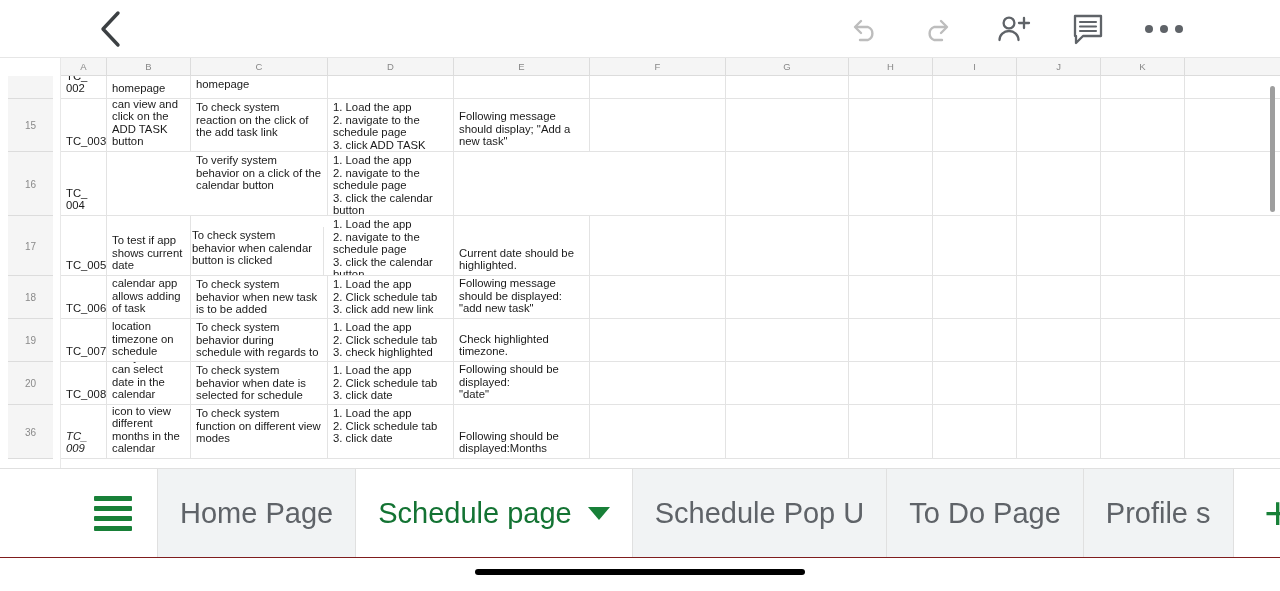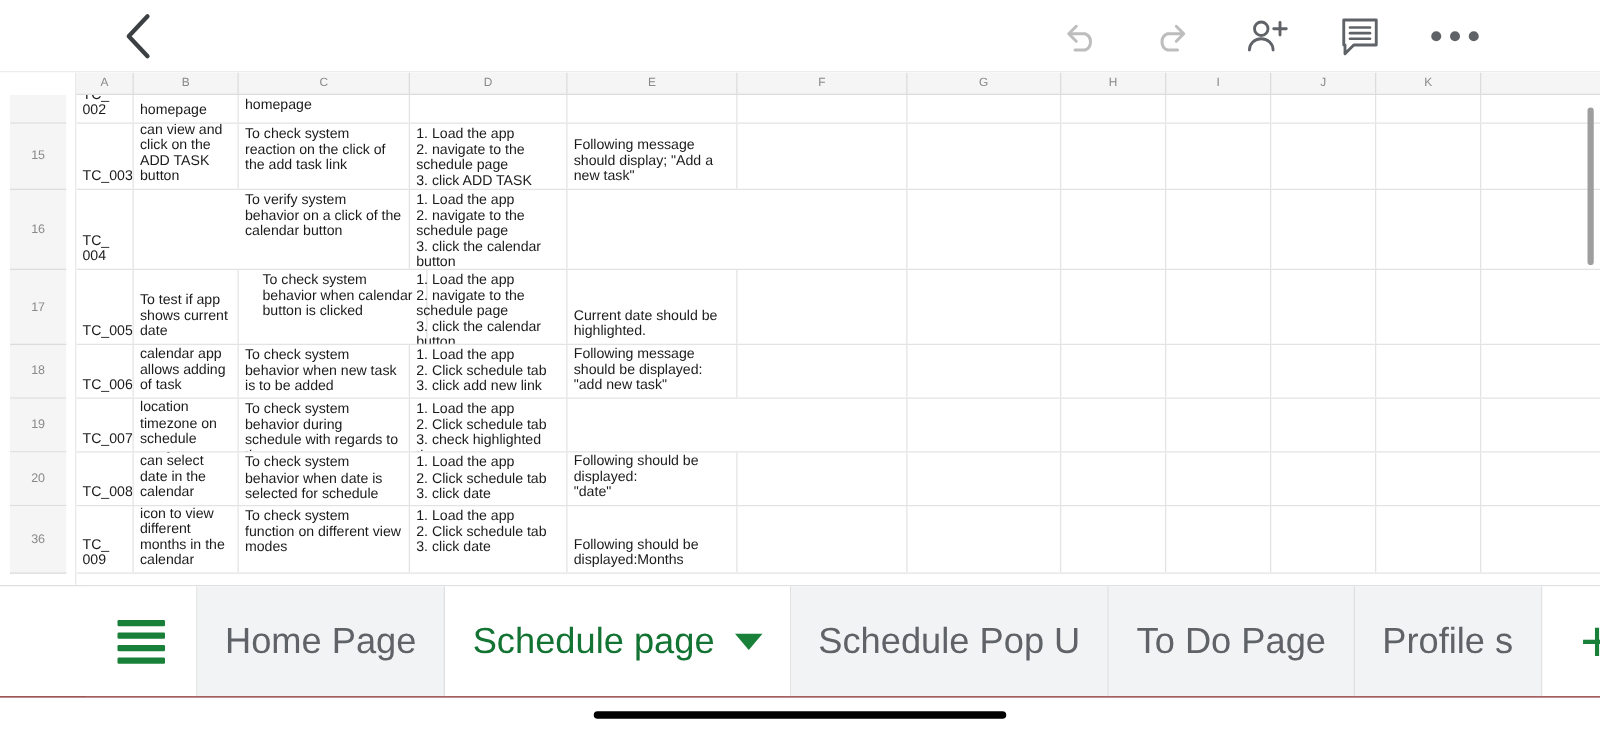--- a/index.html
+++ b/index.html
@@ -360,21 +360,21 @@
           <div class="cell" style="left: 529px; width: 136px;"></div>
           <div class="cell" style="left: 665px; width: 123px;"></div>
           <div class="cell" style="left: 788px; width: 84px;"></div>
           <div class="cell" style="left: 872px; width: 84px;"></div>
           <div class="cell" style="left: 956px; width: 84px;"></div>
           <div class="cell" style="left: 1040px; width: 84px;"></div>
         </div>
         <div class="row" style="top: 140px; height: 60px;">
           <div class="cell" style="left: 0px; width: 46px;">TC_005</div>
           <div class="cell" style="left: 46px; width: 84px;">To test if app shows current date</div>
-          <div class="cell top" style="left: 144px; width: 137px;">To check system behavior when calendar button is clicked</div>
+          <div class="cell top" style="left: 126px; width: 137px; margin-top: 11px;">To check system behavior when calendar button is clicked</div>
           <div class="cell top" style="left: 267px; width: 126px;">1. Load the app
 2. navigate to the schedule page
 3. click the calendar button</div>
           <div class="cell" style="left: 393px; width: 136px;">Current date should be highlighted.</div>
           <div class="cell" style="left: 529px; width: 136px;"></div>
           <div class="cell" style="left: 665px; width: 123px;"></div>
           <div class="cell" style="left: 788px; width: 84px;"></div>
           <div class="cell" style="left: 872px; width: 84px;"></div>
           <div class="cell" style="left: 956px; width: 84px;"></div>
           <div class="cell" style="left: 1040px; width: 84px;"></div>
@@ -395,20 +395,21 @@
           <div class="cell" style="left: 956px; width: 84px;"></div>
           <div class="cell" style="left: 1040px; width: 84px;"></div>
         </div>
         <div class="row" style="top: 243px; height: 43px;">
           <div class="cell" style="left: 0px; width: 46px;">TC_007</div>
           <div class="cell" style="left: 46px; width: 84px;">To test if the calendar app follow a location timezone on schedule</div>
           <div class="cell top" style="left: 130px; width: 137px;">To check system behavior during schedule with regards to timezone</div>
           <div class="cell top" style="left: 267px; width: 126px;">1. Load the app
 2. Click schedule tab
 3. check highlighted timezone</div>
+          <div class="cell" style="left: 393px; width: 136px;">Check highlighted timezone.</div>
           <div class="cell" style="left: 529px; width: 136px;"></div>
           <div class="cell" style="left: 665px; width: 123px;"></div>
           <div class="cell" style="left: 788px; width: 84px;"></div>
           <div class="cell" style="left: 872px; width: 84px;"></div>
           <div class="cell" style="left: 956px; width: 84px;"></div>
           <div class="cell" style="left: 1040px; width: 84px;"></div>
         </div>
         <div class="row" style="top: 286px; height: 43px;">
           <div class="cell" style="left: 0px; width: 46px;">TC_008</div>
           <div class="cell" style="left: 46px; width: 84px;">verify user can select date in the calendar</div>
@@ -419,21 +420,21 @@
           <div class="cell" style="left: 393px; width: 136px;">Following should be displayed:
 "date"</div>
           <div class="cell" style="left: 529px; width: 136px;"></div>
           <div class="cell" style="left: 665px; width: 123px;"></div>
           <div class="cell" style="left: 788px; width: 84px;"></div>
           <div class="cell" style="left: 872px; width: 84px;"></div>
           <div class="cell" style="left: 956px; width: 84px;"></div>
           <div class="cell" style="left: 1040px; width: 84px;"></div>
         </div>
         <div class="row" style="top: 329px; height: 54px;">
-          <div class="cell" style="left: 0px; width: 46px;">TC_ 009</div>
+          <div class="cell" style="left: 0px; width: 46px; font-style: italic;">TC_ 009</div>
           <div class="cell" style="left: 46px; width: 84px;">Verify user can use the left and right icon to view different months in the calendar</div>
           <div class="cell top" style="left: 130px; width: 137px;">To check system function on different view modes</div>
           <div class="cell top" style="left: 267px; width: 126px;">1. Load the app
 2. Click schedule tab
 3. click date</div>
           <div class="cell" style="left: 393px; width: 136px;">Following should be displayed:Months</div>
           <div class="cell" style="left: 529px; width: 136px;"></div>
           <div class="cell" style="left: 665px; width: 123px;"></div>
           <div class="cell" style="left: 788px; width: 84px;"></div>
           <div class="cell" style="left: 872px; width: 84px;"></div>

